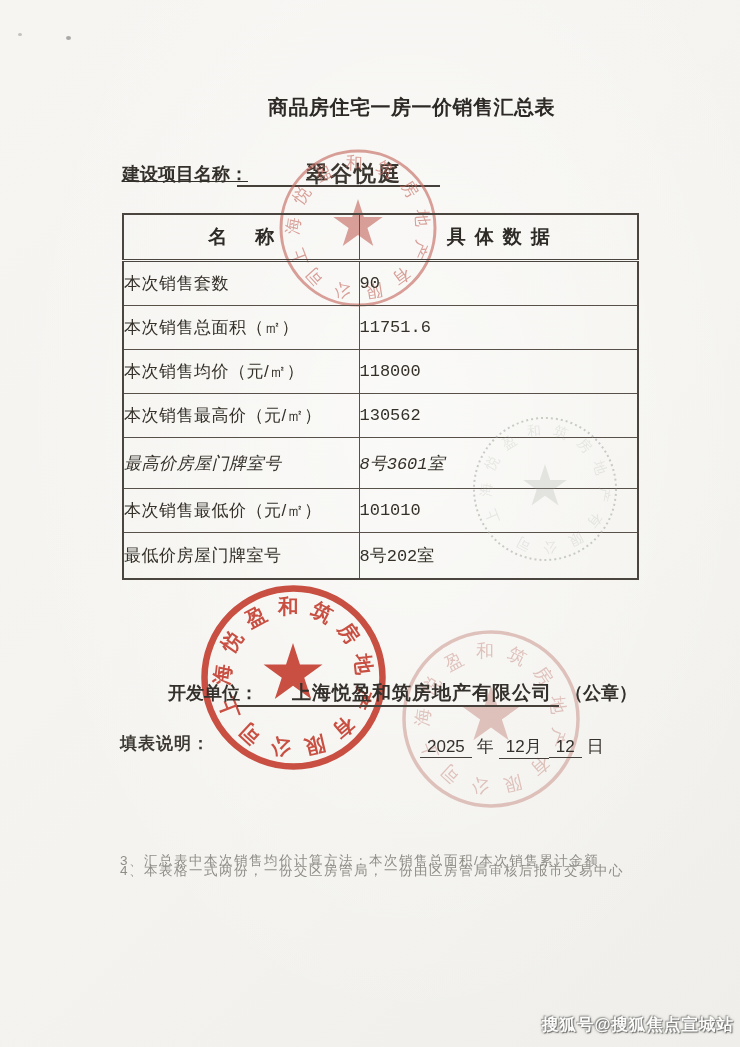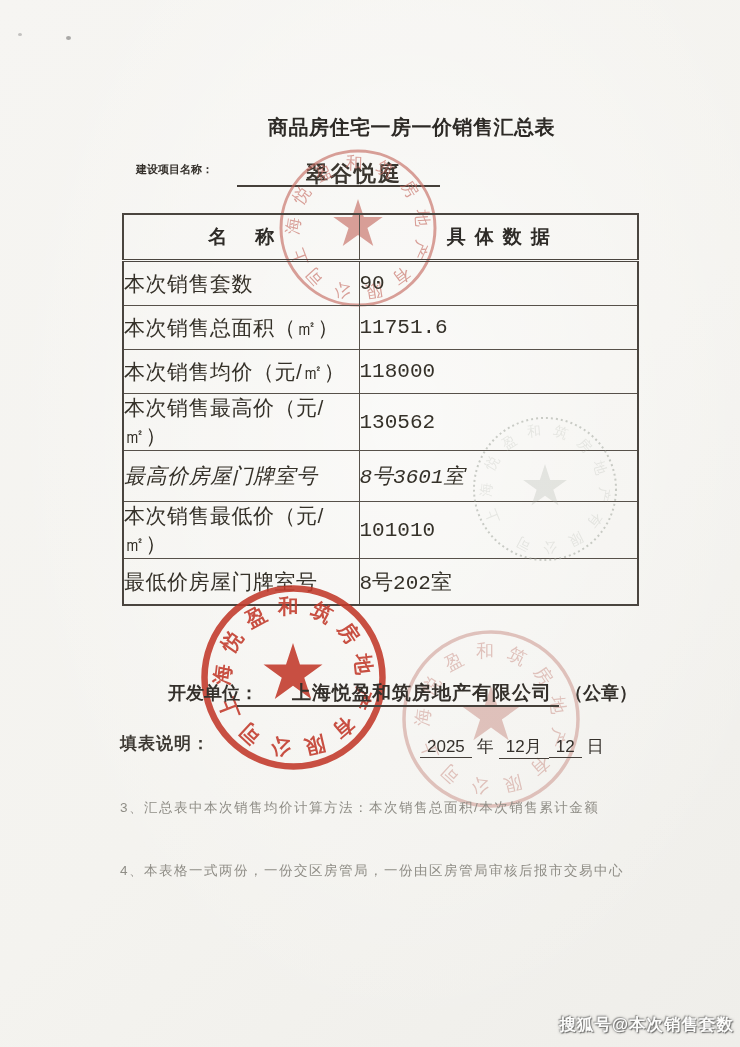--- a/index.html
+++ b/index.html
@@ -17,25 +17,25 @@
   }
   .abs{position:absolute;}
 
   
   .dot1{left:18px;top:33px;width:4px;height:3px;background:#c2c1bf;border-radius:50%;}
   .dot2{left:66px;top:36px;width:5px;height:4px;background:#a9a8a6;border-radius:50%;}
 
   
   .doc-title{
     left:268px;top:94px;font-size:20px;font-weight:bold;color:#2d2a26;
-    letter-spacing:.5px;white-space:nowrap;margin-top:20px;
-  }
-
-  
-  .proj-label{left:136px;top:162px;font-size:11px;font-weight:bold;white-space:nowrap;}
+    letter-spacing:.5px;white-space:nowrap;
+  }
+
+  
+  .proj-label{left:122px;top:162px;font-size:18px;font-weight:bold;white-space:nowrap;text-decoration:underline;}
   .proj-underline{left:237px;top:159px;width:203px;height:26px;border-bottom:2px solid #45403a;}
   .proj-name{left:306px;top:159px;font-size:22px;font-weight:bold;color:#3a362f;
     letter-spacing:2px;transform:rotate(-.6deg);white-space:nowrap;}
 
   
   table.summary{
     position:absolute;left:122px;top:213px;width:517px;
     border-collapse:collapse;table-layout:fixed;
     background:transparent;
   }
@@ -43,42 +43,42 @@
   table.summary th,table.summary td{
     border:1px solid #57514a;vertical-align:middle;padding:0;
   }
   table.summary{border:2px solid #4a453f;padding-left:48px;}
   table.summary tr.hdr th{
     height:44px;font-size:19px;font-weight:bold;color:#2e2b27;text-align:center;
     border-bottom:3px double #4a453f;
   }
   th.h-name{letter-spacing:28px;text-indent:28px;}
   th.h-data{letter-spacing:9px;text-indent:9px;}
-  table.summary td{height:43px;font-size:21px;color:#353129;}
+  table.summary td{height:43px;font-size:17px;color:#353129;}
   table.summary tr.tall td{height:50px;font-style:italic;}
   table.summary tr.last td{height:45px;}
   td.lbl{padding-left:9px;font-weight:500;letter-spacing:.5px;}
   td.val{padding-left:15px;font-family:"Liberation Mono","DejaVu Sans Mono",monospace;
     font-size:16px;color:#2f2c27;}
 
   
   .dev-label{left:168px;top:681px;font-size:18px;font-weight:bold;white-space:nowrap;}
   .dev-underline{left:237px;top:678px;width:322px;height:27px;border-bottom:2px solid #45403a;}
   .dev-name{left:292px;top:680px;font-size:19px;font-weight:bold;letter-spacing:1px;white-space:nowrap;}
   .seal-note{left:565px;top:681px;font-size:18px;font-weight:bold;white-space:nowrap;}
   .date-line{left:420px;top:735px;font-size:17px;color:#34302b;white-space:nowrap;display:flex;align-items:baseline;}
   .date-line .u{border-bottom:1.5px solid #45403a;padding:0 7px;text-align:right;}
   .date-line .sep{padding:0 5px;}
 
   
   .notes-heading{left:120px;top:732px;font-size:17px;font-weight:bold;color:#3e3a34;letter-spacing:1px;}
   .note{left:120px;font-size:13.5px;color:#8f8d86;letter-spacing:1.5px;white-space:nowrap;}
   .note.n1{top:792px;}
   .note.n2{top:816px;}
-  .note.n3{top:799px;}
+  .note.n3{top:852px;}
   .note.n4{top:862px;}
 
   
   svg.stamp{position:absolute;pointer-events:none;}
   .stamp text{font-family:"Liberation Sans",sans-serif;}
   .stamp-top{left:277px;top:147px;color:#c4685e;opacity:.62;}
   .stamp-gray{left:470px;top:414px;color:#a3a89f;opacity:.55;}
   .stamp-red{left:196px;top:580px;color:#c2392a;opacity:.88;}
   .stamp-pink{left:396px;top:624px;color:#c98e85;opacity:.5;}
 
@@ -198,15 +198,15 @@
     <span class="sep">年</span>
     <span class="u">12月</span>
     <span class="u">12</span>
     <span class="sep">日</span>
   </div>
 
   <div class="abs notes-heading">填表说明：</div>
   <div class="abs note n3">3、汇总表中本次销售均价计算方法：本次销售总面积/本次销售累计金额</div>
   <div class="abs note n4">4、本表格一式两份，一份交区房管局，一份由区房管局审核后报市交易中心</div>
 
-  <div class="abs watermark">搜狐号@本次销售套数</div>
+  <div class="abs watermark">搜狐号@搜狐焦点宣城站</div>
 
 </div>
 
 </body></html>

